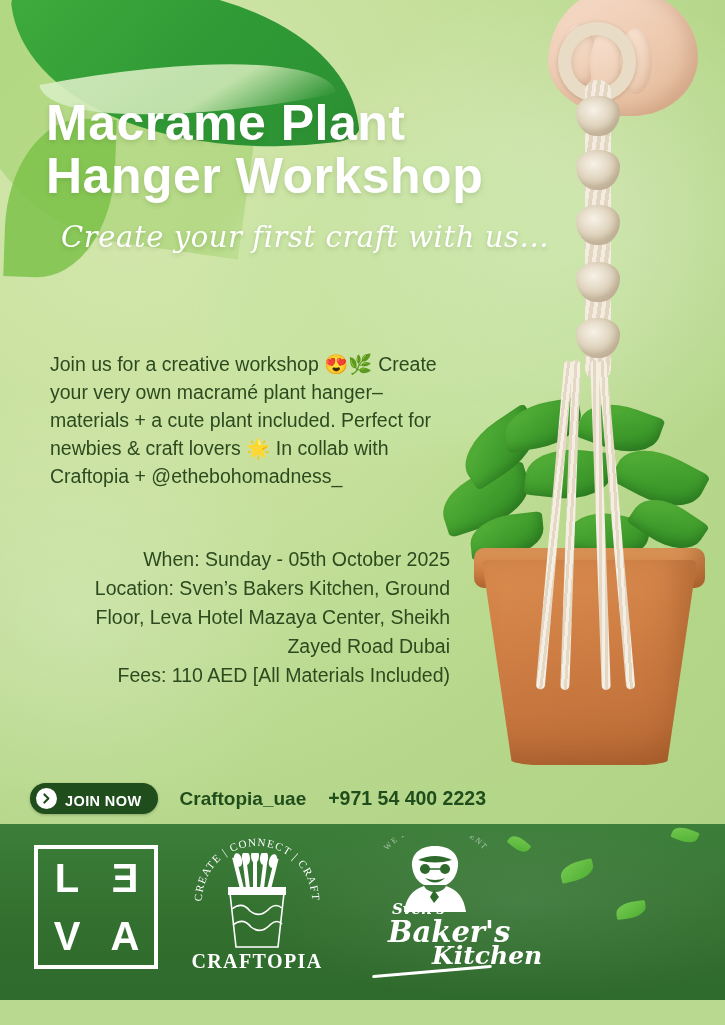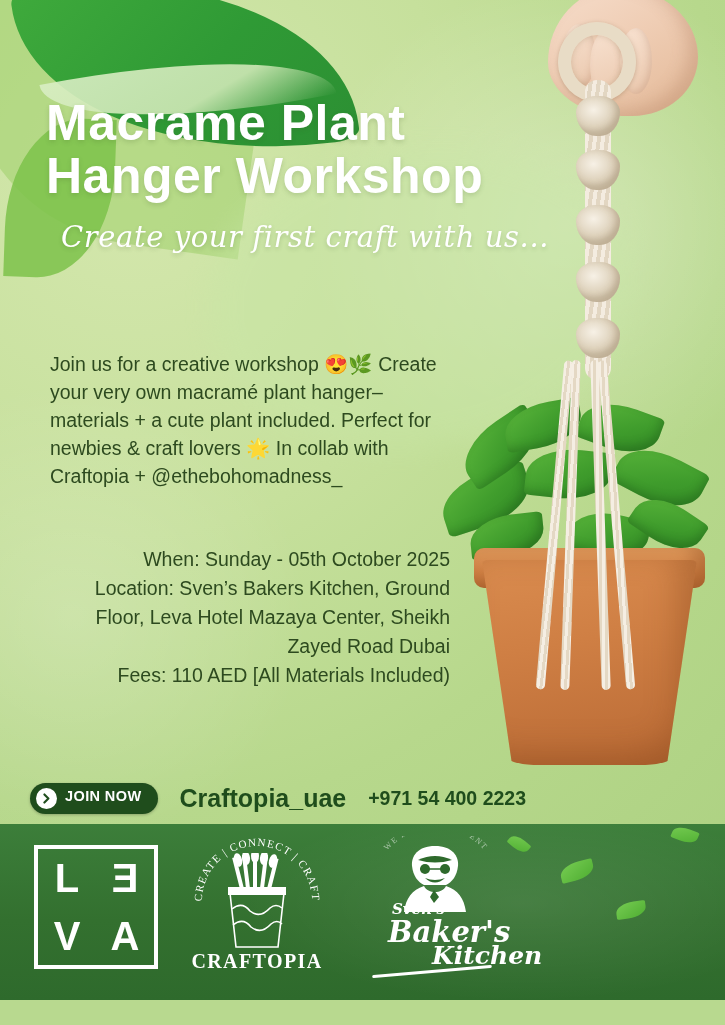--- a/index.html
+++ b/index.html
@@ -96,37 +96,37 @@
   }
   .details div{ white-space:pre-wrap;text-align:right; }
 
   
   .contact{
     position:absolute; left:30px; top:783px;
     display:flex; align-items:center; gap:22px;
     z-index:8;
   }
   .join-btn{
-    display:flex; align-items:flex-start; gap:8px;
+    display:flex; align-items:flex-end; gap:8px;
     background:#1f4d1c;
     border-radius:20px;
     padding:5px 16px 5px 6px;
     box-shadow:0 1px 3px rgba(0,0,0,.25);
   }
   .join-arrow{
     width:21px; height:21px; border-radius:50%;
     background:#ffffff;
     display:flex; align-items:center; justify-content:center;
   }
   .join-arrow svg{ display:block; }
   .join-label{
     color:#ffffff; font-weight:bold; font-size:14.5px; letter-spacing:.4px;
   }
   .handle{
-    color:#1f4d1c; font-weight:bold; font-size:25px;
+    color:#1f4d1c; font-weight:bold; font-size:19px;
   }
   .phone{
     color:#1f4d1c; font-weight:bold; font-size:19.5px;
   }
 
   
   .footer{
     position:absolute; left:0; top:824px; width:725px; height:176px;
     background:linear-gradient(180deg,#3c7e3a 0%,#33702f 55%,#2e6a2c 100%);
     overflow:hidden;

